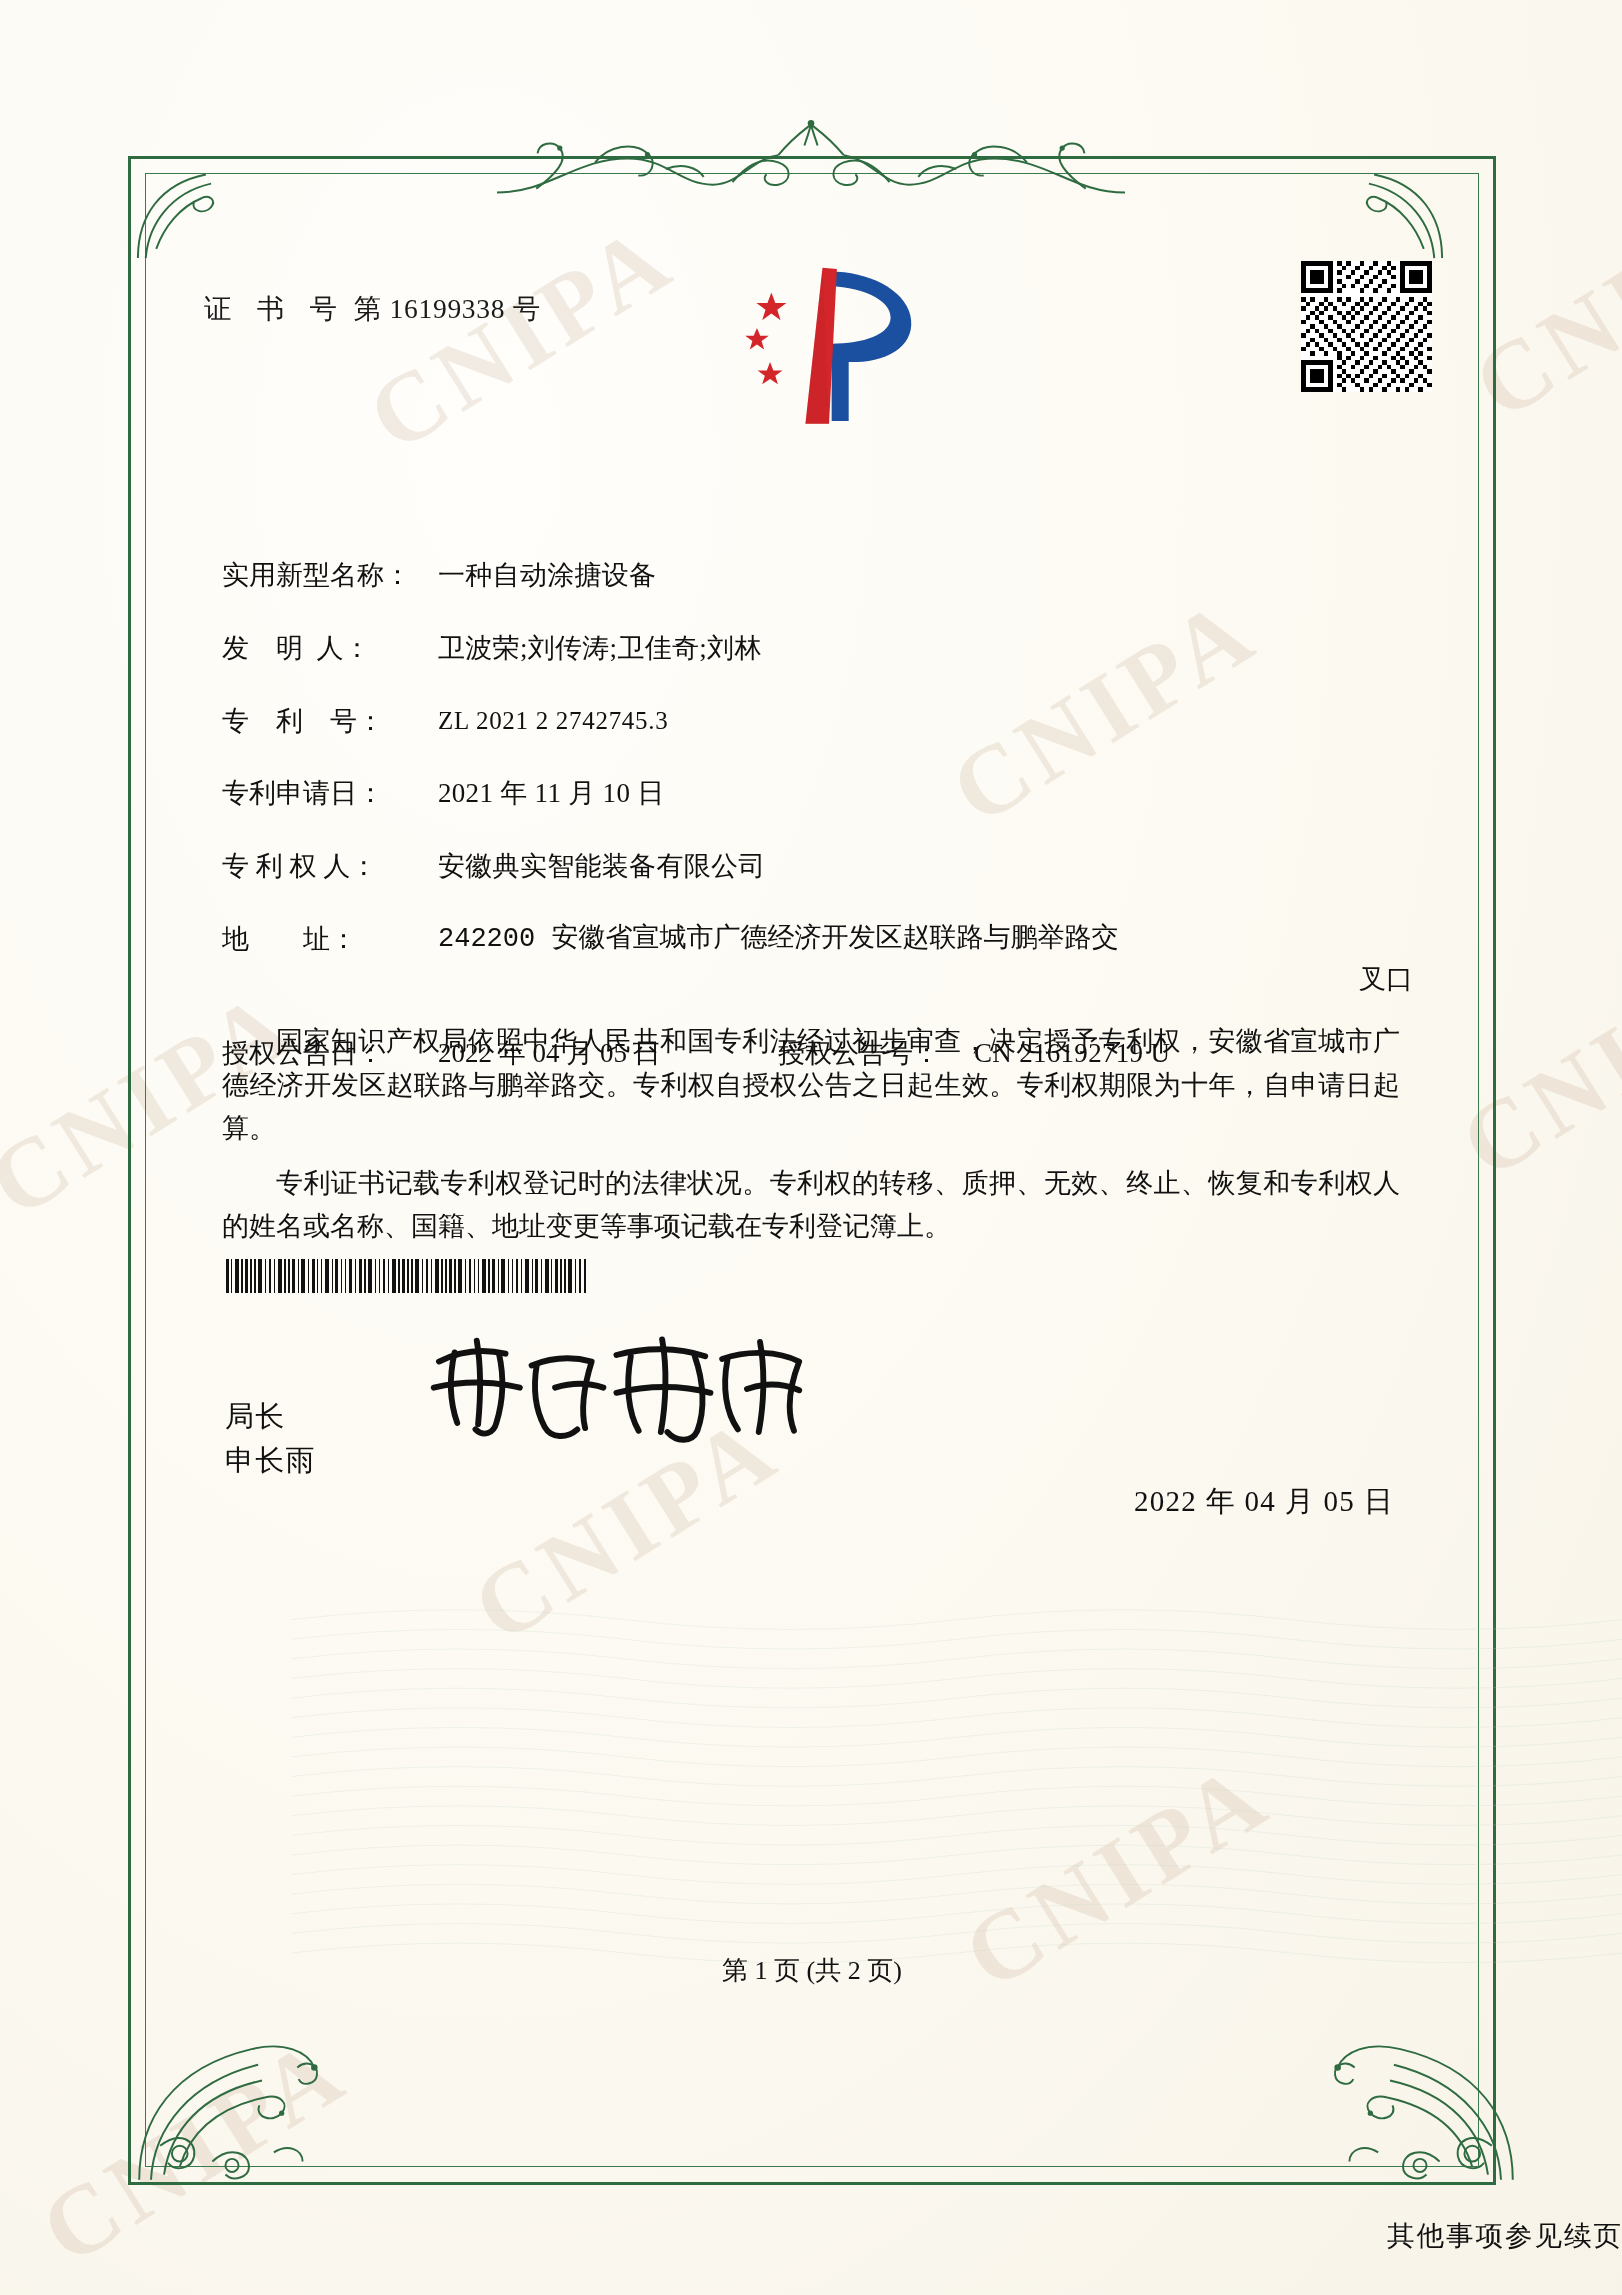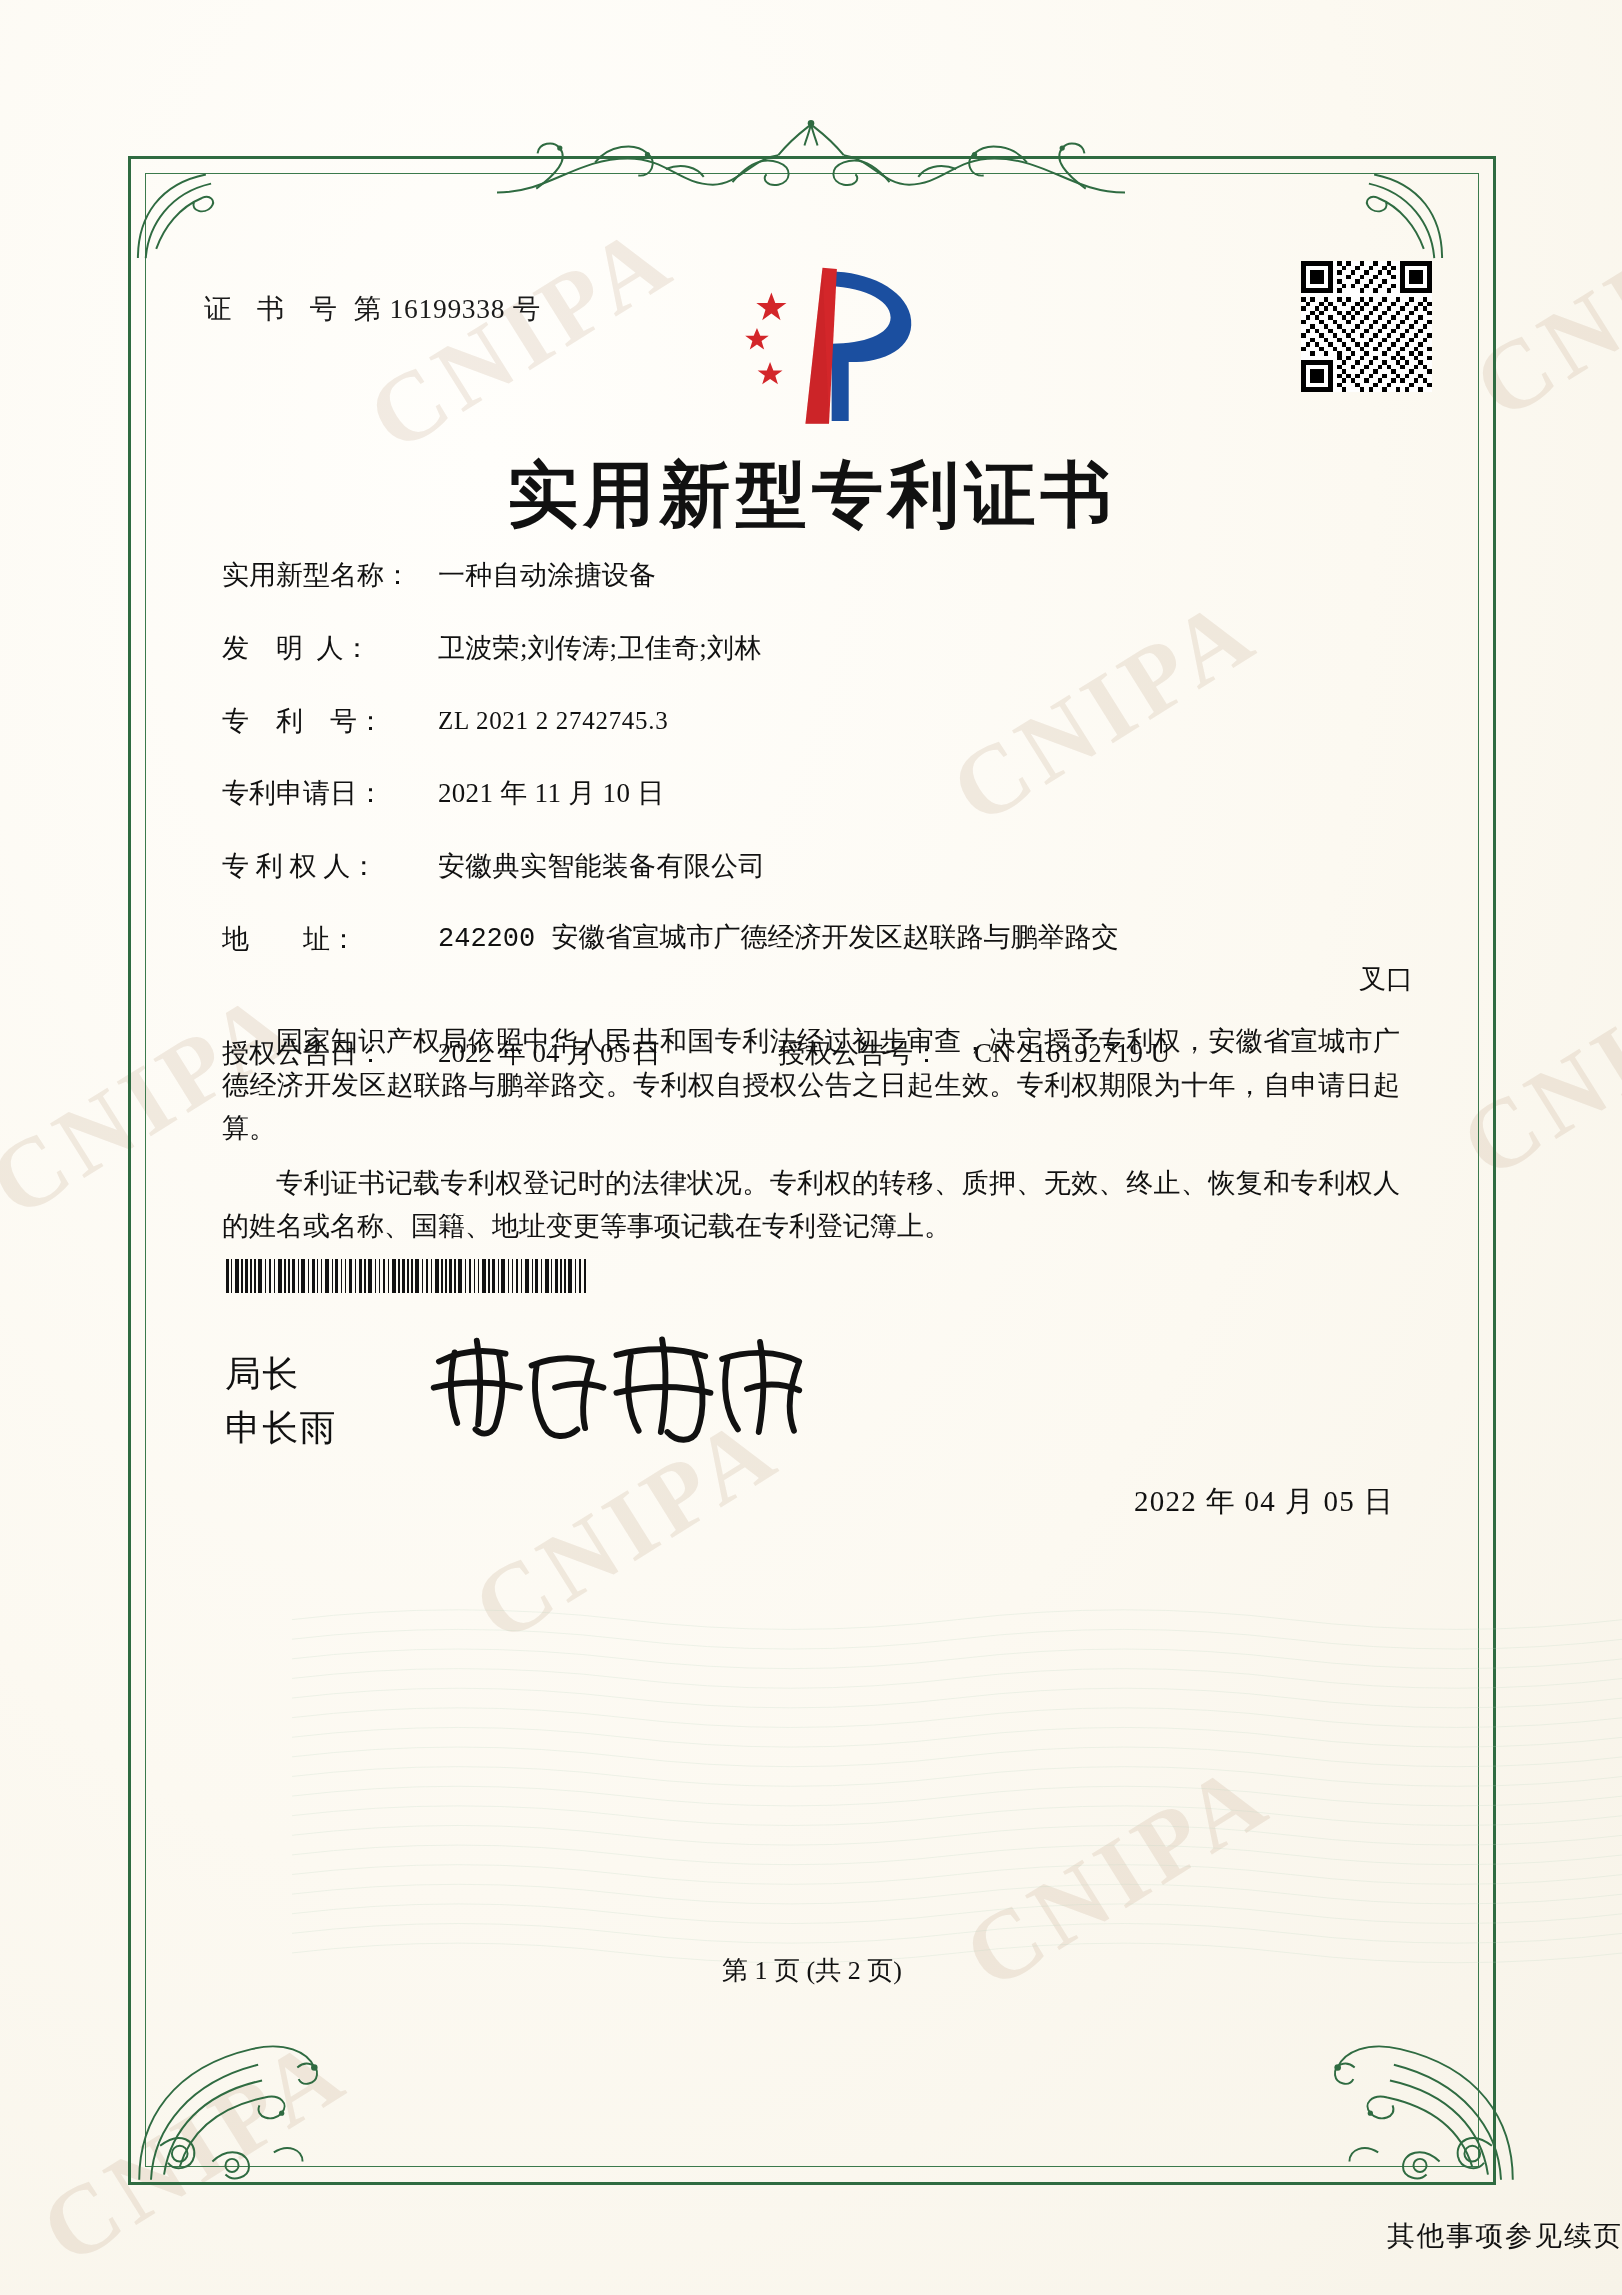--- a/index.html
+++ b/index.html
@@ -180,22 +180,22 @@
     position: absolute;
     left: 80px; top: 1086px;
     height: 34px;
     width: 366px;
   }
   .barcode svg { display: block; }
 
   
   .director {
     position: absolute;
-    left: 80px; top: 1174px;
-    font-size: 36px;
+    left: 80px; top: 1222px;
+    font-size: 29px;
     line-height: 1.5;
     color: #111;
     letter-spacing: 1.3px;
   }
 
   
   .signature {
     position: absolute;
     left: 275px; top: 1152px;
     width: 419px; height: 124px;
@@ -630,21 +630,20 @@
         <path d="M196 24 L206 262 L170 262 Z" fill="#b81f23" opacity="0.25"></path>
 
         <g fill="#d3262a">
           <polygon points="118,62 124,78 141,78 127,88 132,104 118,94 104,104 109,88 95,78 112,78"></polygon>
           <polygon points="96,116 101,128 114,128 103,136 107,149 96,141 85,149 89,136 78,128 91,128"></polygon>
           <polygon points="116,168 121,181 135,181 124,189 128,202 116,194 104,202 108,189 97,181 111,181"></polygon>
         </g>
       </svg>
     </div>
 
-    <div class="doc-title">实用新型专利证书</div>
 
     <div class="fields">
 
       <div class="row">
         <div class="lbl">实用新型名称：</div>
         <div class="val">一种自动涂搪设备</div>
       </div>
 
       <div class="row">
         <div class="lbl">发    明  人：</div>

